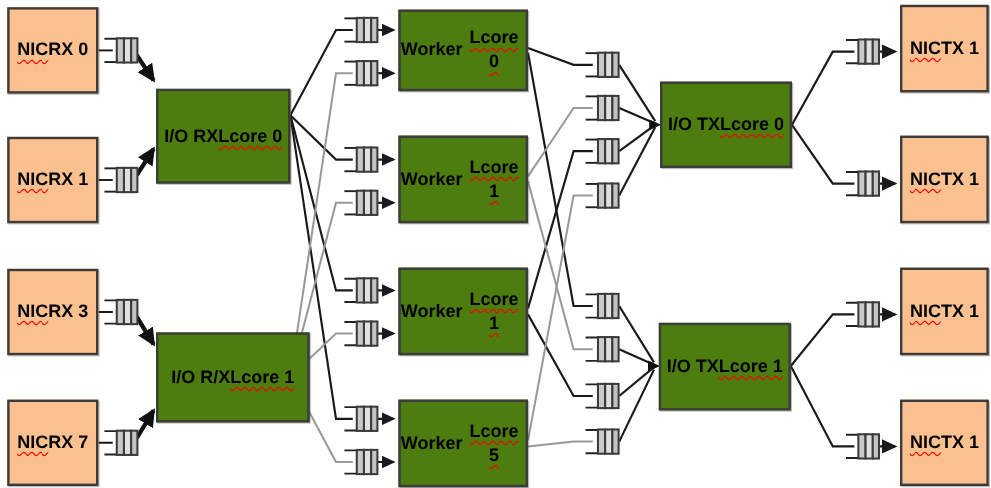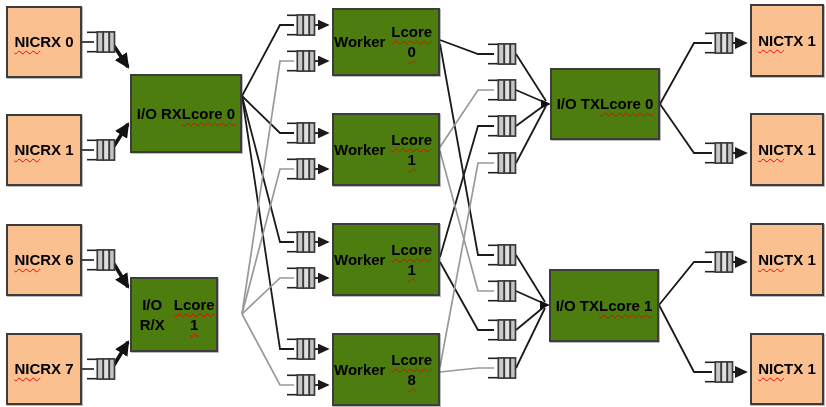--- a/index.html
+++ b/index.html
@@ -176,51 +176,51 @@
   <div class="box nic" style="left:6px;top:6px;width:76px;height:72px">
     <div class="t squiggle">NIC</div>
     <div class="s">RX 0</div>
   </div>
   <div class="box nic" style="left:6px;top:114px;width:76px;height:72px">
     <div class="t squiggle">NIC</div>
     <div class="s">RX 1</div>
   </div>
   <div class="box nic" style="left:6px;top:224px;width:76px;height:72px">
     <div class="t squiggle">NIC</div>
-    <div class="s">RX 6</div>
+    <div class="s">RX 3</div>
   </div>
   <div class="box nic" style="left:6px;top:333px;width:76px;height:72px">
     <div class="t squiggle">NIC</div>
     <div class="s">RX 7</div>
   </div>
 
   <div class="box core" style="left:130px;top:74px;width:112px;height:79px">
     <div class="t">I/O RX</div>
     <div class="s squiggle">Lcore 0</div>
   </div>
-  <div class="box core" style="left:130px;top:277px;width:88px;height:75px">
+  <div class="box core" style="left:130px;top:277px;width:128px;height:75px">
     <div class="t">I/O R/X</div>
     <div class="s squiggle">Lcore 1</div>
   </div>
 
   <div class="box core" style="left:332px;top:8px;width:108px;height:68px">
     <div class="t">Worker</div>
     <div class="s squiggle">Lcore 0</div>
   </div>
   <div class="box core" style="left:332px;top:113px;width:108px;height:73px">
     <div class="t">Worker</div>
     <div class="s squiggle">Lcore 1</div>
   </div>
   <div class="box core" style="left:332px;top:223px;width:108px;height:73px">
     <div class="t">Worker</div>
     <div class="s squiggle">Lcore 1</div>
   </div>
   <div class="box core" style="left:332px;top:333px;width:108px;height:73px">
     <div class="t">Worker</div>
-    <div class="s squiggle">Lcore 8</div>
+    <div class="s squiggle">Lcore 5</div>
   </div>
 
   <div class="box core" style="left:550px;top:68px;width:110px;height:72px">
     <div class="t">I/O TX</div>
     <div class="s squiggle">Lcore 0</div>
   </div>
   <div class="box core" style="left:549px;top:269px;width:110px;height:73px">
     <div class="t">I/O TX</div>
     <div class="s squiggle">Lcore 1</div>
   </div>

